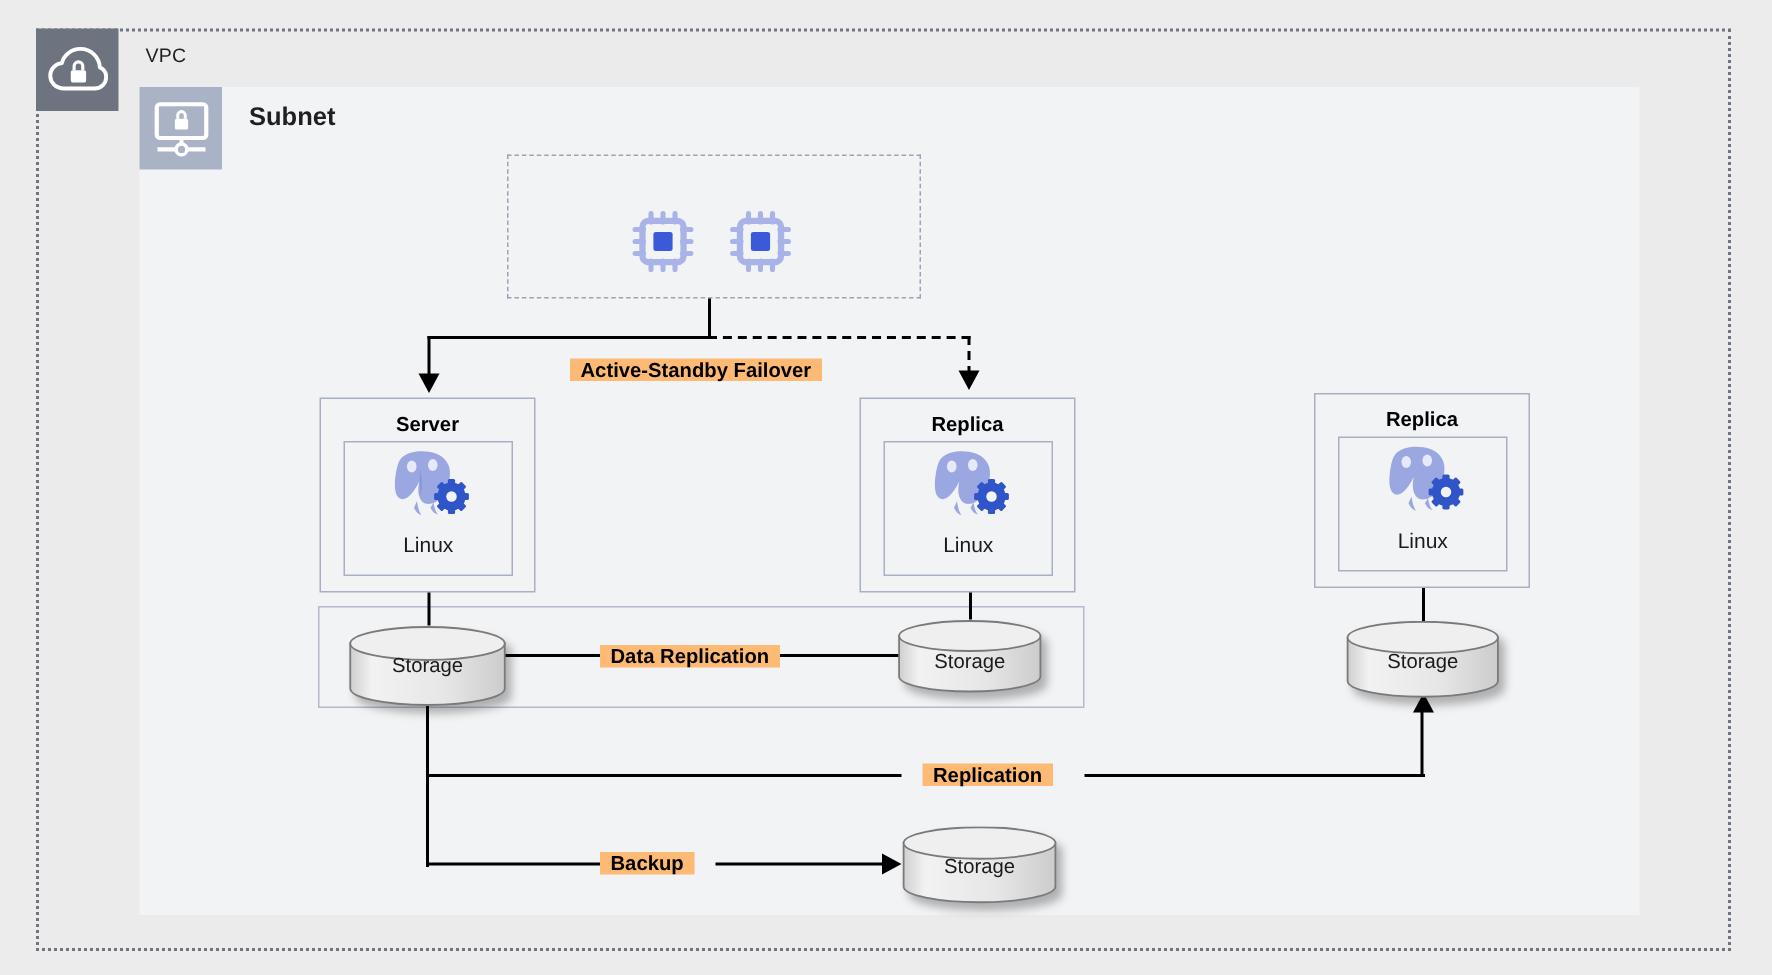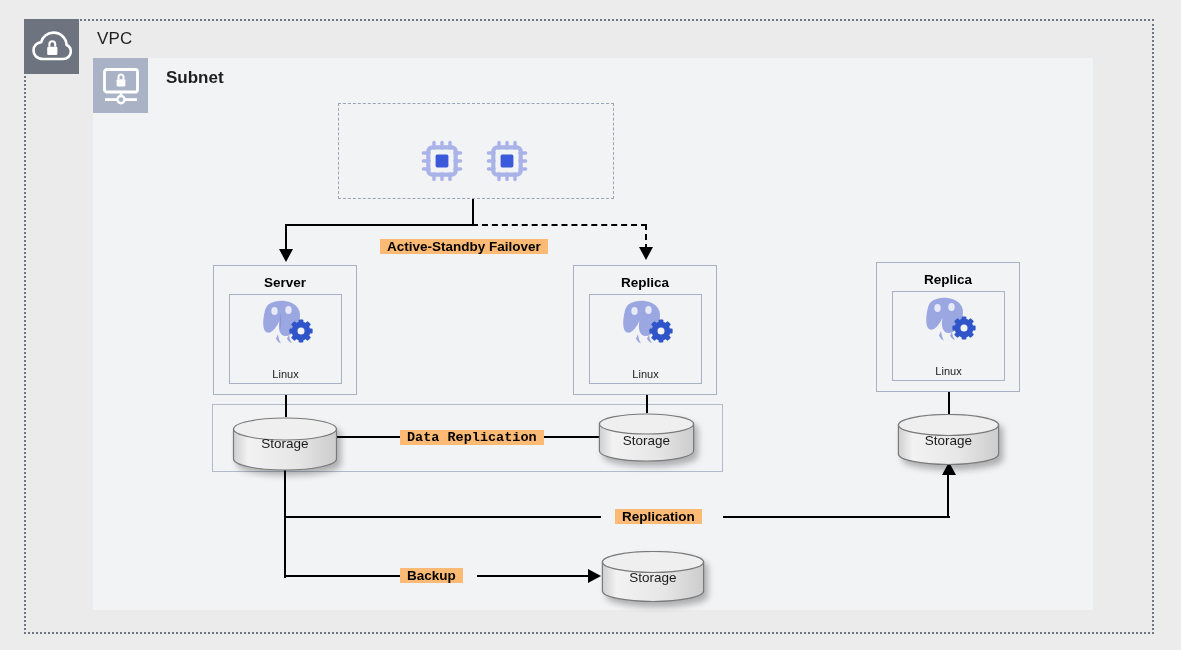--- a/index.html
+++ b/index.html
@@ -23,21 +23,21 @@
     background: #ebebeb;
   }
   #vpc-icon {
     position: absolute; left: 24px; top: 19px;
     width: 55px; height: 55px;
     background: #6e747f;
     display: flex; align-items: center; justify-content: center;
   }
   #vpc-label {
     position: absolute; left: 97px; top: 29px;
-    font-size: 17px; color: #1f1f1f; letter-spacing: .2px;
+    font-size: 13px; color: #1f1f1f; letter-spacing: .2px;
   }
 
   
   #subnet-panel {
     position: absolute; left: 93px; top: 58px;
     width: 1000px; height: 552px;
     background: #f2f3f5;
   }
   #subnet-icon {
     position: absolute; left: 93px; top: 58px;
@@ -72,22 +72,22 @@
     background: transparent;
   }
 
   .title-bold {
     position: absolute;
     font-size: 13.5px; font-weight: bold; color: #000;
     white-space: nowrap; text-align: center;
   }
   .caption {
     position: absolute;
-    font-size: 11px; color: #1a1a1a;
-    white-space: nowrap; text-align: center; margin-top: 13px;
+    font-size: 14px; color: #1a1a1a;
+    white-space: nowrap; text-align: center;
   }
   .edge-label {
     position: absolute;
     font-size: 13.5px; font-weight: bold; color: #000;
     white-space: nowrap;
     background: #fdba74;
     padding: 0 7px;
     z-index: 6;
   }
 
@@ -366,21 +366,21 @@
           <stop offset="100%" stop-color="#cccccc"></stop>
         </linearGradient>
       </defs>
       <path d="M1.4 11 L1.4 38 A47.1 10 0 0 0 95.6 38 L95.6 11 Z" fill="url(#cg2)" stroke="#7a7a7a" stroke-width="1.2"></path>
       <ellipse cx="48.5" cy="11" rx="47.1" ry="10" fill="#efefef" stroke="#7a7a7a" stroke-width="1.2"></ellipse>
     </svg>
   </div>
   <div class="cyl-label" style="left:598px; top:433px; width:97px;">Storage</div>
 
   <div class="ln lnh" style="left:330px; top:436px; width:274px;"></div>
-  <div class="edge-label" style="left:400px; top:430px;font-family:Liberation Mono, monospace;">Data Replication</div>
+  <div class="edge-label" style="left:400px; top:430px;">Data Replication</div>
 
   <div class="cyl" style="left:897px; top:414px;">
     <svg width="103" height="52" viewBox="0 0 103 52" aria-hidden="true">
       <defs>
         <linearGradient id="cg3" x1="0" y1="0" x2="1" y2="0">
           <stop offset="0%" stop-color="#cfcfcf"></stop>
           <stop offset="14%" stop-color="#f2f2f2"></stop>
           <stop offset="62%" stop-color="#e6e6e6"></stop>
           <stop offset="100%" stop-color="#cccccc"></stop>
         </linearGradient>

